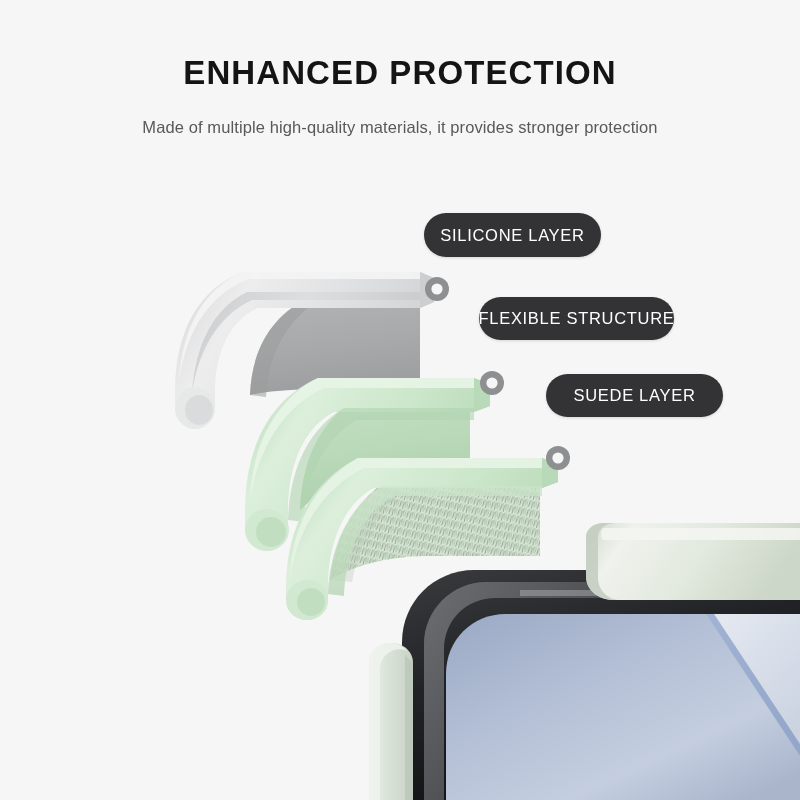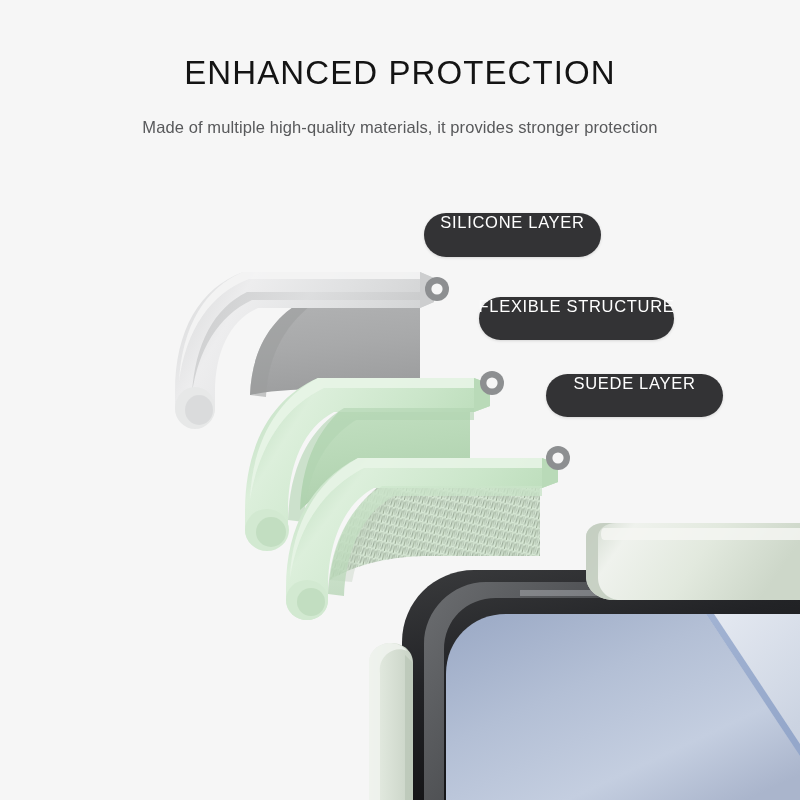--- a/index.html
+++ b/index.html
@@ -22,21 +22,21 @@
   }
 
   
   .headline {
     position: absolute;
     left: 0;
     top: 56px;
     width: 800px;
     text-align: center;
     font-size: 33px;
-    font-weight: 400;
+    font-weight: 700;
     letter-spacing: 1.1px;
     color: #141414;
     line-height: 1;
     white-space: nowrap;
   }
   .subhead {
     position: absolute;
     left: 0;
     top: 111px;
     width: 800px;
@@ -47,20 +47,21 @@
     color: #58595b;
     line-height: 1;
     white-space: nowrap;
     margin-top: 8px;
   }
 
   
   .pill {
     position: absolute;
     display: flex;
+    align-items: center;
     justify-content: center;
     background: #333335;
     border-radius: 999px;
     color: #ffffff;
     font-size: 16.5px;
     letter-spacing: 0.7px;
     white-space: nowrap;
     box-shadow: 0 1px 3px rgba(0,0,0,0.13);
   }
   .pill-1 { left: 424px; top: 213px; width: 177px; height: 44px; }

